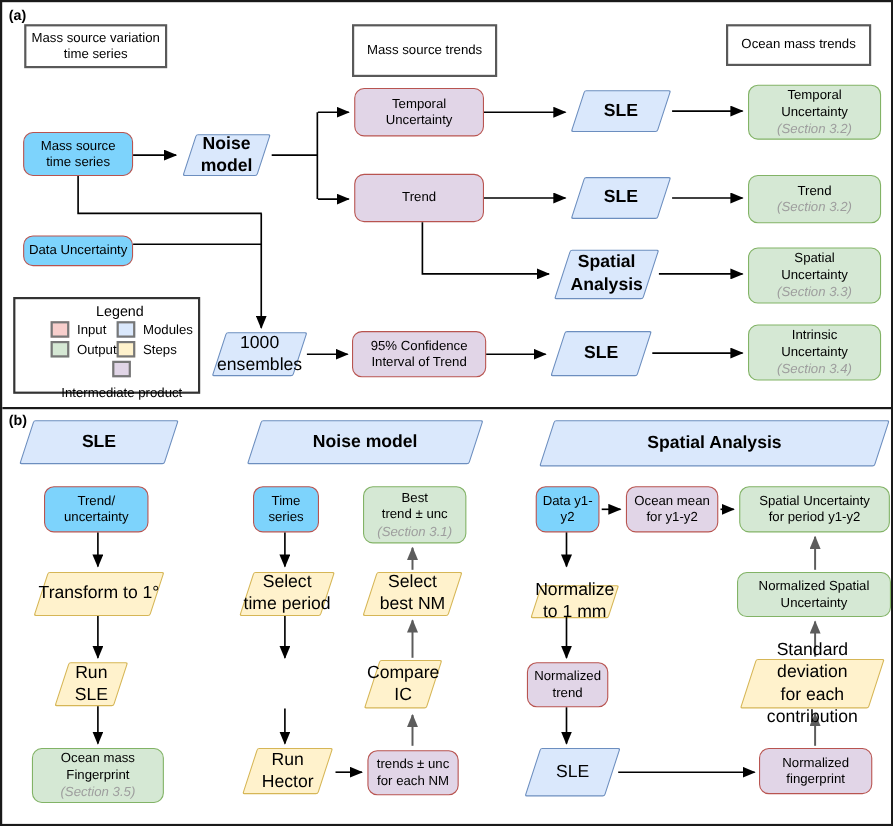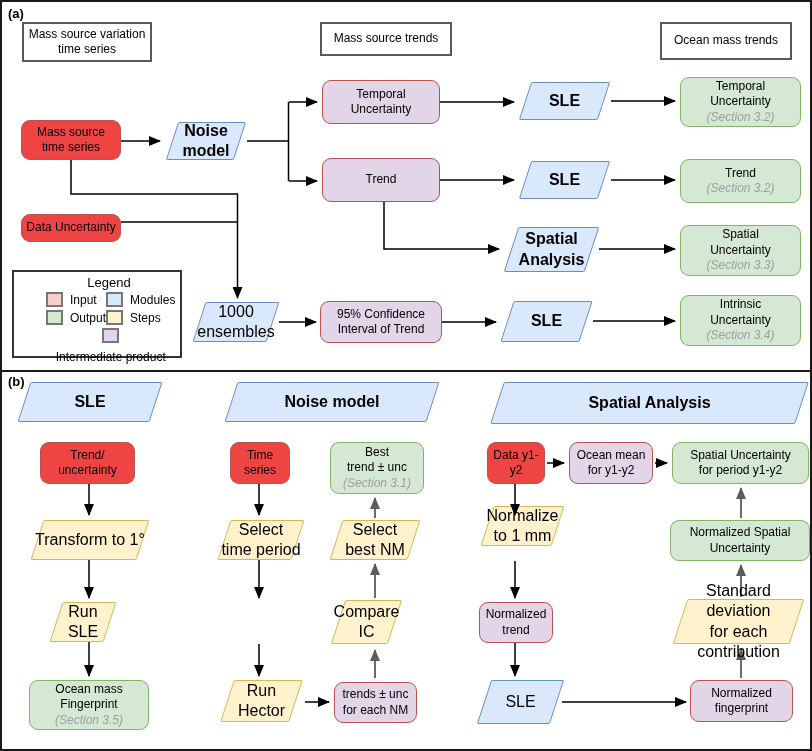--- a/index.html
+++ b/index.html
@@ -12,21 +12,21 @@
   .panel-divider { position:absolute; left:0; right:0; top:368px; border-top:2px solid #1a1a1a; }
   .panel-label { position:absolute; font-weight:bold; font-size:13px; }
   svg.arrows { position:absolute; left:0; top:0; pointer-events:none; }
 
   .node, .whitebox {
     position:absolute; box-sizing:border-box;
     display:flex; flex-direction:column; align-items:center; justify-content:center;
     text-align:center; font-size:12px; line-height:1.28;
   }
   .node { border:1.6px solid; border-radius:9px; }
-  .pink   { background:#ef4444; border-color:#b85450;text-align:center; }
+  .pink   { background:#7dd3fc; border-color:#b85450;text-align:center; }
   .purple { background:#e1d5e7; border-color:#b85450; }
   .green  { background:#d5e8d4; border-color:#82b366; }
   .whitebox { background:#ffffff; border:2px solid #595959; }
 
   .para {
     position:absolute; box-sizing:border-box;
     display:flex; flex-direction:column; align-items:center; justify-content:center;
     text-align:center; font-size:16px; line-height:1.28;
   }
   .para .shape {
@@ -59,21 +59,21 @@
 <body>
 
 <div class="canvas">
 
   <div class="panel-label" style="left:6px;top:4px;">(a)</div>
 
   <div class="whitebox" style="left:20px;top:20px;width:130px;height:40px;">
     <span class="lbl">Mass source variation
 time series</span>
   </div>
-  <div class="whitebox" style="left:318px;top:20px;width:132px;height:34px;">
+  <div class="whitebox" style="left:318px;top:20px;width:132px;height:48px;">
     <span class="lbl">Mass source trends</span>
   </div>
   <div class="whitebox" style="left:658px;top:20px;width:132px;height:38px;">
     <span class="lbl">Ocean mass trends</span>
   </div>
 
   <div class="node pink" style="left:19px;top:118px;width:100px;height:40px;">
     <span class="lbl">Mass source
 time series</span>
   </div>
@@ -241,21 +241,21 @@
 y2</span>
   </div>
   <div class="node purple" style="left:567px;top:440px;width:84px;height:42px;">
     <span class="lbl">Ocean mean
 for y1-y2</span>
   </div>
   <div class="node green" style="left:670px;top:440px;width:137px;height:42px;">
     <span class="lbl">Spatial Uncertainty
 for period y1-y2</span>
   </div>
-  <div class="para yellow" style="left:478px;top:504px;width:85px;height:40px;">
+  <div class="para yellow" style="left:478px;top:530px;width:85px;height:30px;">
     <span class="shape"></span>
     <span class="lbl">Normalize
 to 1 mm</span>
   </div>
   <div class="node green" style="left:668px;top:518px;width:140px;height:41px;">
     <span class="lbl">Normalized Spatial
 Uncertainty</span>
   </div>
   <div class="node purple" style="left:477px;top:600px;width:74px;height:41px;">
     <span class="lbl">Normalized

